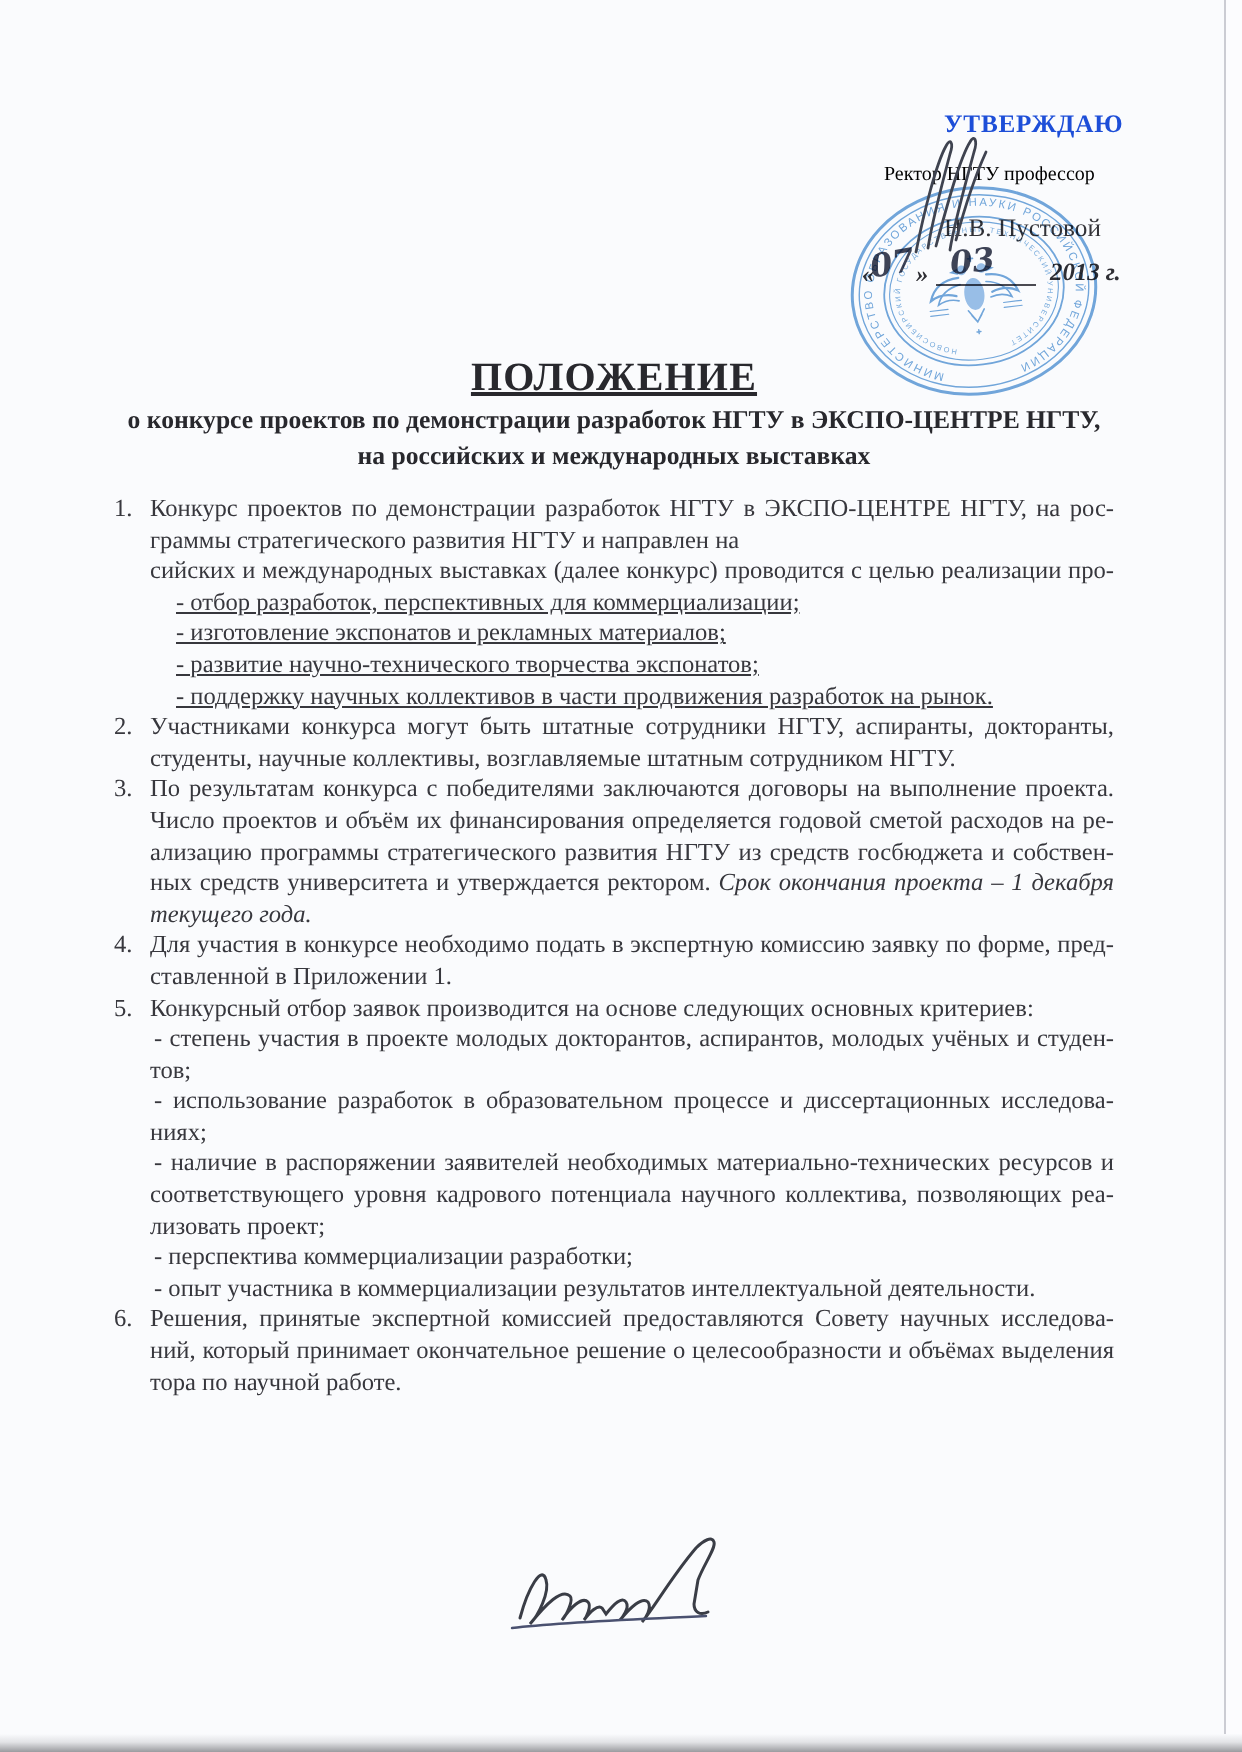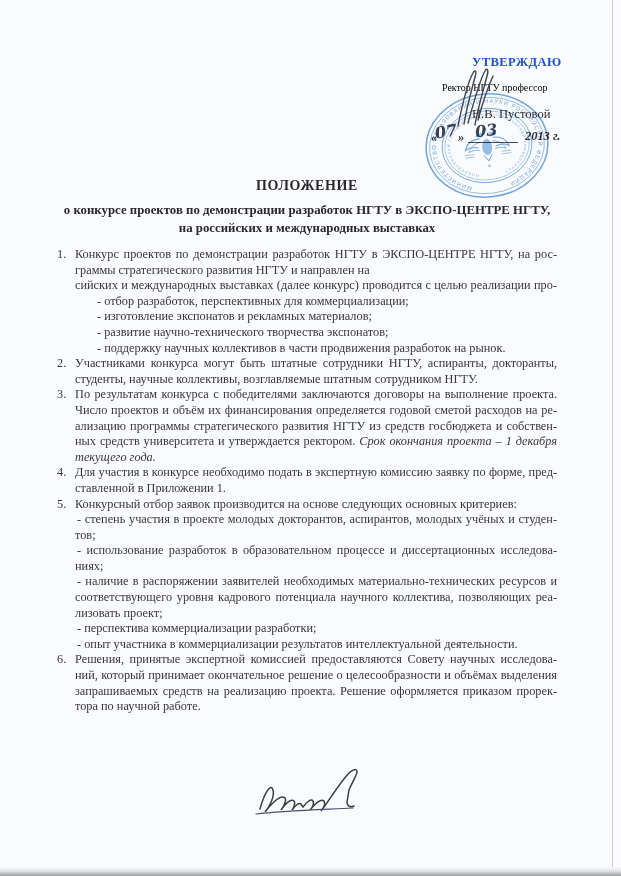--- a/index.html
+++ b/index.html
@@ -30,31 +30,31 @@
   .hand { font-family:"DejaVu Serif", serif; font-style:italic; color:#3e4356; }
   .hand-day   { position:absolute; left:4px;  top:-4px; font-size:16px; transform:rotate(-10deg); }
   .hand-month { position:absolute; left:44px; top:-5px; font-size:16px; transform:rotate(-6deg); }
   
   .stamp { position:absolute; left:421px; top:89px; width:132px; height:113px;
            mix-blend-mode:multiply; opacity:.88; transform:rotate(-7deg); }
   .sign-top { position:absolute; left:450px; top:64px; width:48px; height:68px; }
   .sign-bottom { position:absolute; left:250px; top:763px; width:125px; height:62px; }
   
   .doc-title { top:178px; left:57px; width:500px; text-align:center; font-weight:bold;
-               font-size:14px; color:#28282d; letter-spacing:.6px; }
+               font-size:20px; color:#28282d; letter-spacing:.6px;text-decoration:underline; }
   .doc-subtitle { top:202px; left:37px; width:540px; text-align:center; font-weight:bold;
                   font-size:12.8px; line-height:17.6px; color:#28282d; }
   
   .doc-body { position:absolute; top:247px; left:57px; width:500px; }
   .item { position:relative; }
   .item .num { position:absolute; left:0; top:0; font-size:12.3px; line-height:15.6px; }
   .item .rows { margin-left:18px; }
   .row { font-size:12.3px; line-height:15.6px; color:#37373d; }
   .row.j { text-align:justify; text-align-last:justify; }
-  .row.ind1 { margin-left:22px; }
+  .row.ind1 { margin-left:13px;text-decoration:underline; }
   .row.ind2 { margin-left:2px; }
   .em { font-style:italic; }
 </style>
 </head>
 <body>
 
 <div class="abs approve-label">УТВЕРЖДАЮ</div>
 <div class="abs approver-line">Ректор НГТУ профессор</div>
 <div class="abs approver-name">Н.В. Пустовой</div>
 <div class="abs date-line">
@@ -165,21 +165,20 @@
         <div class="row">лизовать проект;</div>
         <div class="row ind2">- перспектива коммерциализации разработки;</div>
         <div class="row ind2">- опыт участника в коммерциализации результатов интеллектуальной деятельности.</div>
       </div>
     </div>
     <div class="item">
       <span class="num">6.</span>
       <div class="rows">
         <div class="row j">Решения, принятые экспертной комиссией предоставляются Совету научных исследова-</div>
         <div class="row j">ний, который принимает окончательное решение о целесообразности и объёмах выделения</div>
-        <div class="row j">запрашиваемых средств на реализацию проекта. Решение оформляется приказом прорек-</div>
         <div class="row">тора по научной работе.</div>
       </div>
     </div>
   </div>
 
 <svg class="sign-bottom" viewBox="0 0 125 62">
   <g fill="none" stroke="#3a3d46" stroke-width="1.5" stroke-linecap="round">
     <path d="M10,46 C14,31 21,19 23,27 C25,33 19,45 15,49 C23,39 31,31 35,35 C37,37 33,45 31,47 C35,41 41,35 44,38 C46,40 43,46 42,47 C45,43 49,39 51,41 L53,44 C57,39 61,35 63,38 C65,41 61,46 60,47 C65,41 71,35 74,38 C76,41 73,46 71,48 C77,41 86,25 98,11 C102,7 106,5 107,8 C108,11 102,19 99,27 L97,39 C97,43 100,45 104,43"></path>
     <path d="M6,51 C30,48 62,47 103,45" stroke-width="1.2" stroke="#4a5170"></path>
   </g>

